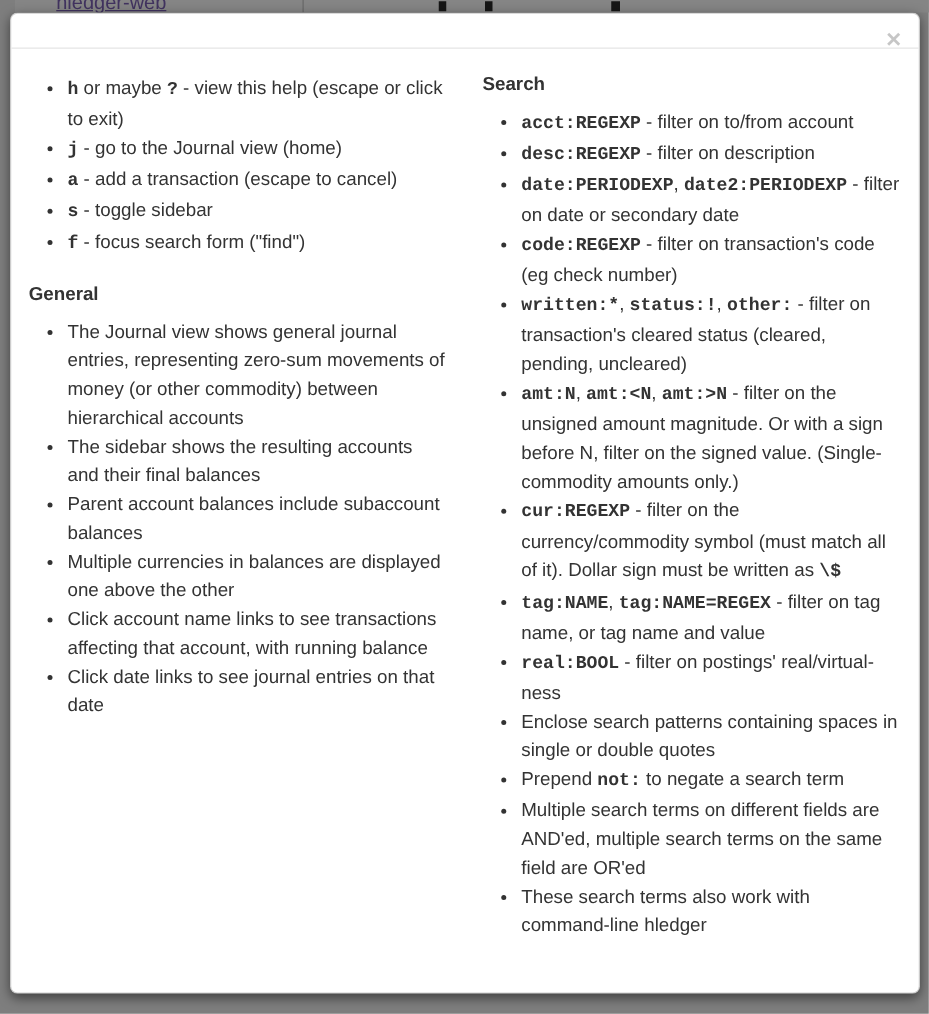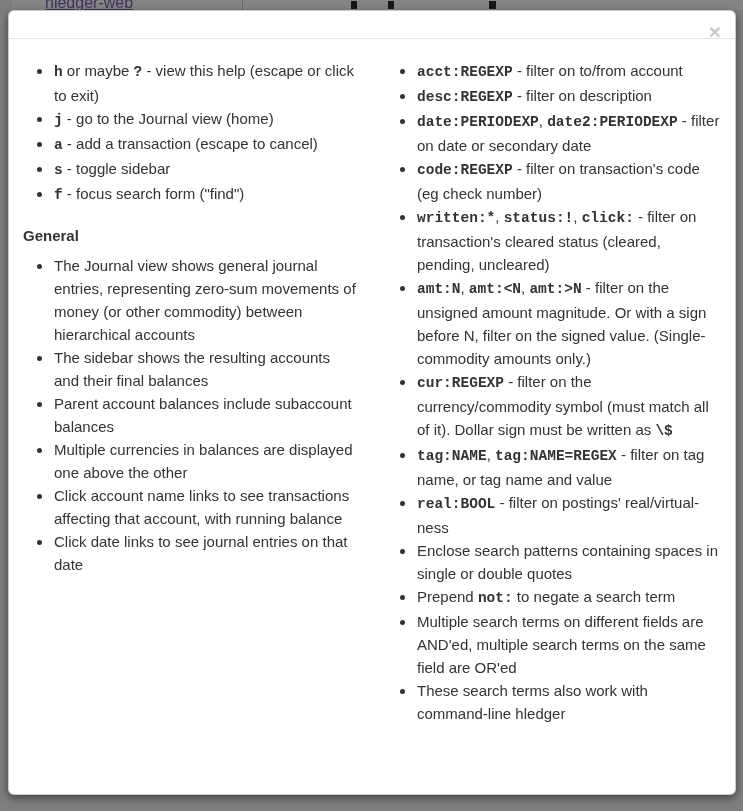--- a/index.html
+++ b/index.html
@@ -134,26 +134,27 @@
             <li><span>The sidebar shows the resulting accounts and their final balances</span></li>
             <li><span>Parent account balances include subaccount balances</span></li>
             <li><span>Multiple currencies in balances are displayed one above the other</span></li>
             <li><span>Click account name links to see transactions affecting that account, with running balance</span></li>
             <li><span>Click date links to see journal entries on that date</span></li>
           </ul>
         </div>
       </div>
     <div class="col">
         <div class="help-section">
+          <p class="section-title">Search</p>
           <ul class="help-list">
             <li><code>acct:REGEXP</code><span> - filter on to/from account</span></li>
             <li><code>desc:REGEXP</code><span> - filter on description</span></li>
             <li><code>date:PERIODEXP</code><span>, </span><code>date2:PERIODEXP</code><span> - filter on date or secondary date</span></li>
             <li><code>code:REGEXP</code><span> - filter on transaction's code (eg check number)</span></li>
-            <li><code>written:*</code><span>, </span><code>status:!</code><span>, </span><code>click:</code><span> - filter on transaction's cleared status (cleared, pending, uncleared)</span></li>
+            <li><code>written:*</code><span>, </span><code>status:!</code><span>, </span><code>other:</code><span> - filter on transaction's cleared status (cleared, pending, uncleared)</span></li>
             <li><code>amt:N</code><span>, </span><code>amt:&lt;N</code><span>, </span><code>amt:&gt;N</code><span> - filter on the unsigned amount magnitude. Or with a sign before N, filter on the signed value. (Single-commodity amounts only.)</span></li>
             <li><code>cur:REGEXP</code><span> - filter on the currency/commodity symbol (must match all of it). Dollar sign must be written as </span><code>\$</code></li>
             <li><code>tag:NAME</code><span>, </span><code>tag:NAME=REGEX</code><span> - filter on tag name, or tag name and value</span></li>
             <li><code>real:BOOL</code><span> - filter on postings' real/virtual-ness</span></li>
             <li><span>Enclose search patterns containing spaces in single or double quotes</span></li>
             <li><span>Prepend </span><code>not:</code><span> to negate a search term</span></li>
             <li><span>Multiple search terms on different fields are AND'ed, multiple search terms on the same field are OR'ed</span></li>
             <li><span>These search terms also work with command-line hledger</span></li>
           </ul>
         </div>

